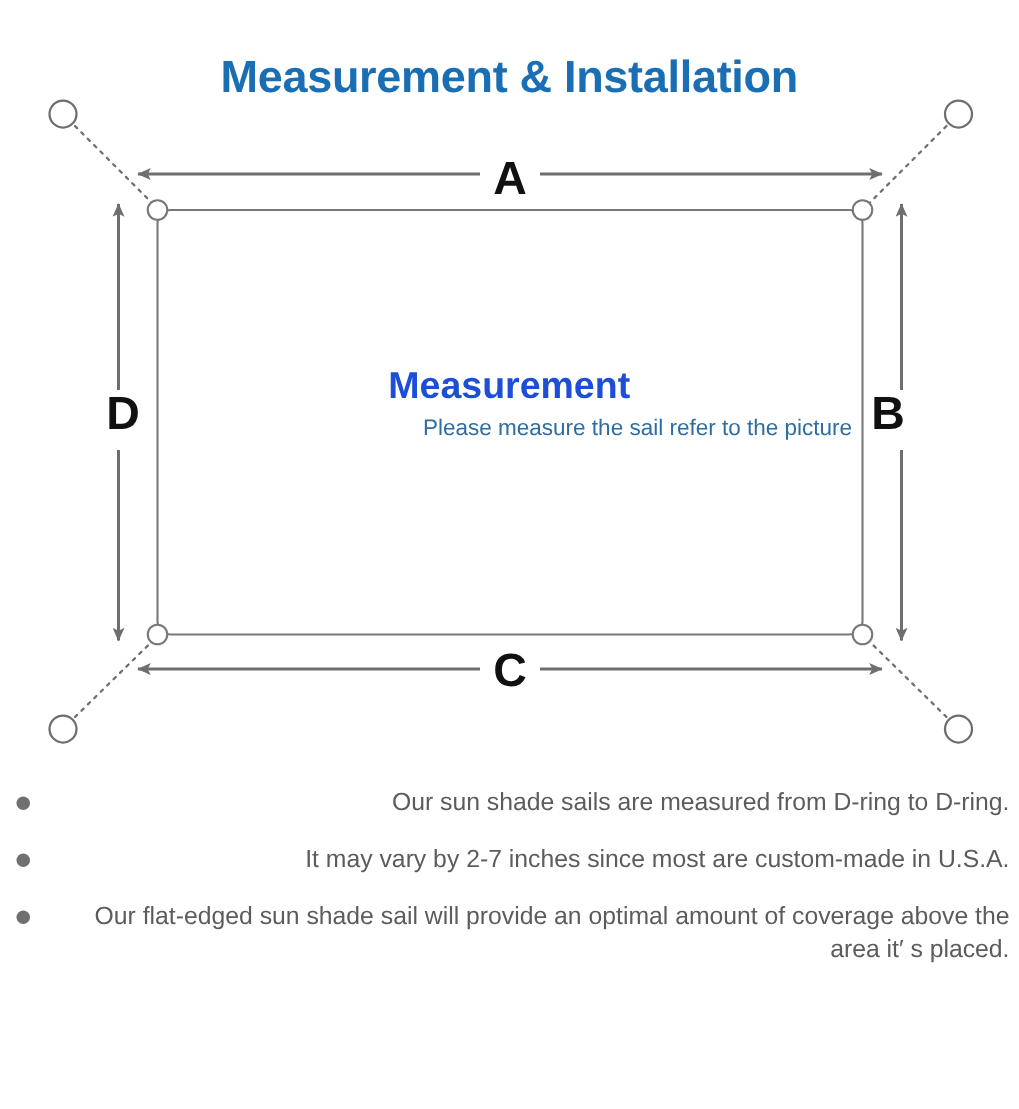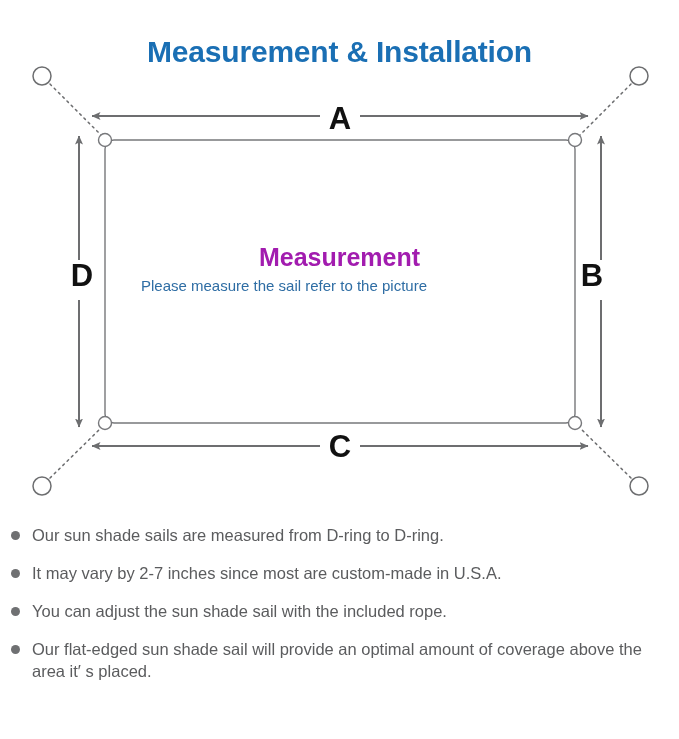--- a/index.html
+++ b/index.html
@@ -54,29 +54,29 @@
   #label-b { left: 574px; top: 212px; width: 36px; }
 
   #center-title {
     position: absolute;
     left: 0;
     top: 194px;
     width: 679px;
     text-align: center;
     font-size: 25px;
     font-weight: bold;
-    color: #a21caf;
+    color: #1d4ed8;
     line-height: 30px;
   }
   #center-sub {
     position: absolute;
     left: 0;
     top: 228px;
     width: 568px;
-    text-align: center;
+    text-align: right;
     font-size: 15px;
     font-weight: normal;
     color: #2e6da4;
     line-height: 20px;
   }
 
   #notes {
     position: absolute;
     left: 0;
     top: 524px;
@@ -95,20 +95,21 @@
     left: 11px;
     top: 7px;
     width: 9px;
     height: 9px;
     border-radius: 50%;
     background: #6f7072;
   }
   .note-text {
     display: block;
     padding-right: 6px;
+    text-align: right;
   }
 </style>
 </head>
 <body>
 
 <div id="page-title">Measurement &amp; Installation</div>
 
 <div id="diagram">
   <svg width="679" height="470" viewBox="0 0 679 470" xmlns="http://www.w3.org/2000/svg">
     <defs>
@@ -160,19 +161,15 @@
   <div class="note-item">
     <span class="bullet"></span>
     <span class="note-text">Our sun shade sails are measured from D-ring to D-ring.</span>
   </div>
   <div class="note-item">
     <span class="bullet"></span>
     <span class="note-text">It may vary by 2-7 inches since most are custom-made in U.S.A.</span>
   </div>
   <div class="note-item">
     <span class="bullet"></span>
-    <span class="note-text">You can adjust the sun shade sail with the included rope.</span>
-  </div>
-  <div class="note-item">
-    <span class="bullet"></span>
     <span class="note-text">Our flat-edged sun shade sail will provide an optimal amount of coverage above the area it′ s placed.</span>
   </div>
 </div>
 
 </body></html>

